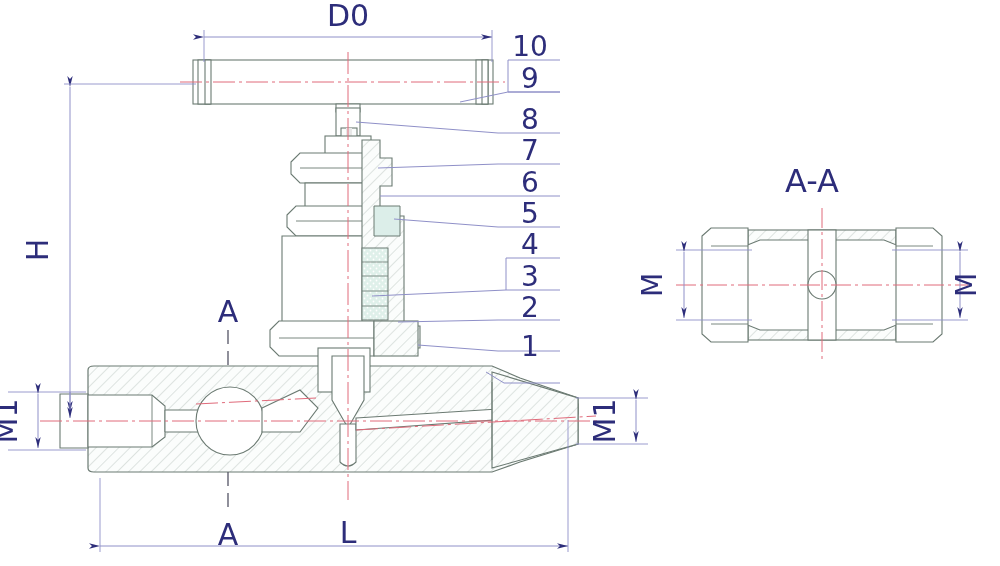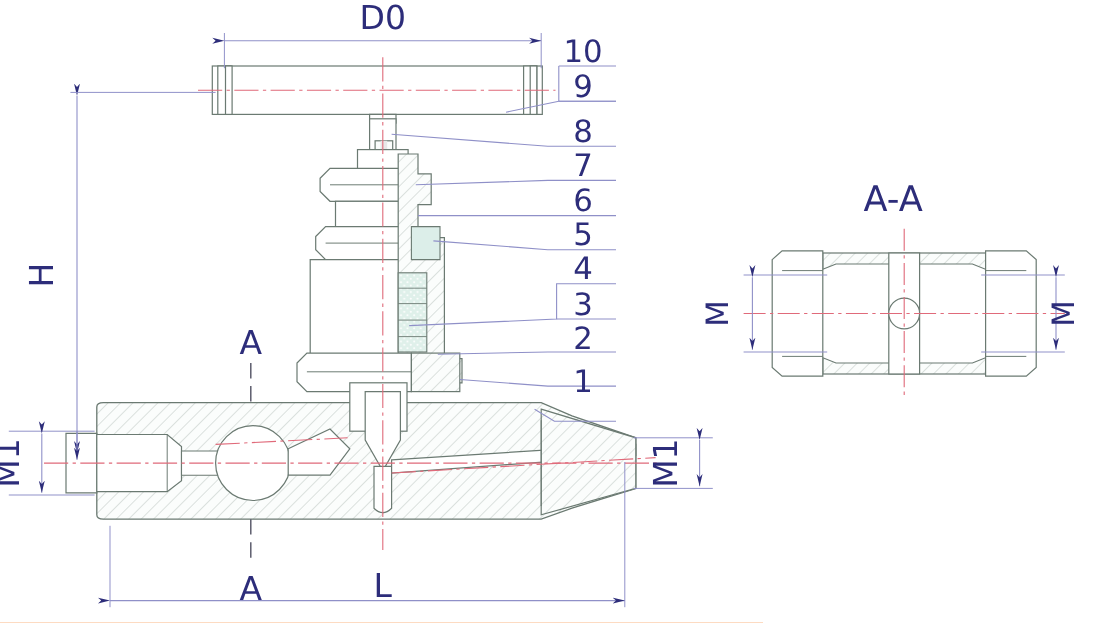--- a/index.html
+++ b/index.html
@@ -1,18 +1,18 @@
 <!DOCTYPE html>
 <html><head>
 <meta charset="utf-8">
 <style>
   html,body{margin:0;padding:0;background:#ffffff;}
   body{width:1000px;height:566px;overflow:hidden;
        font-family:"DejaVu Sans","Liberation Sans",sans-serif;}
-  #stage{position:relative;width:1000px;height:566px;background:#f97316;}
+  #stage{position:relative;width:1000px;height:566px;background:#d946ef;}
   svg{display:block;}
   .lbl{fill:#2d2d7a;font-family:"DejaVu Sans","Liberation Sans",sans-serif;font-weight:400;}
 </style>
 </head>
 <body>
 
 <div id="stage">
 <svg width="1000" height="566" viewBox="0 0 1000 566">
 
   <defs>

